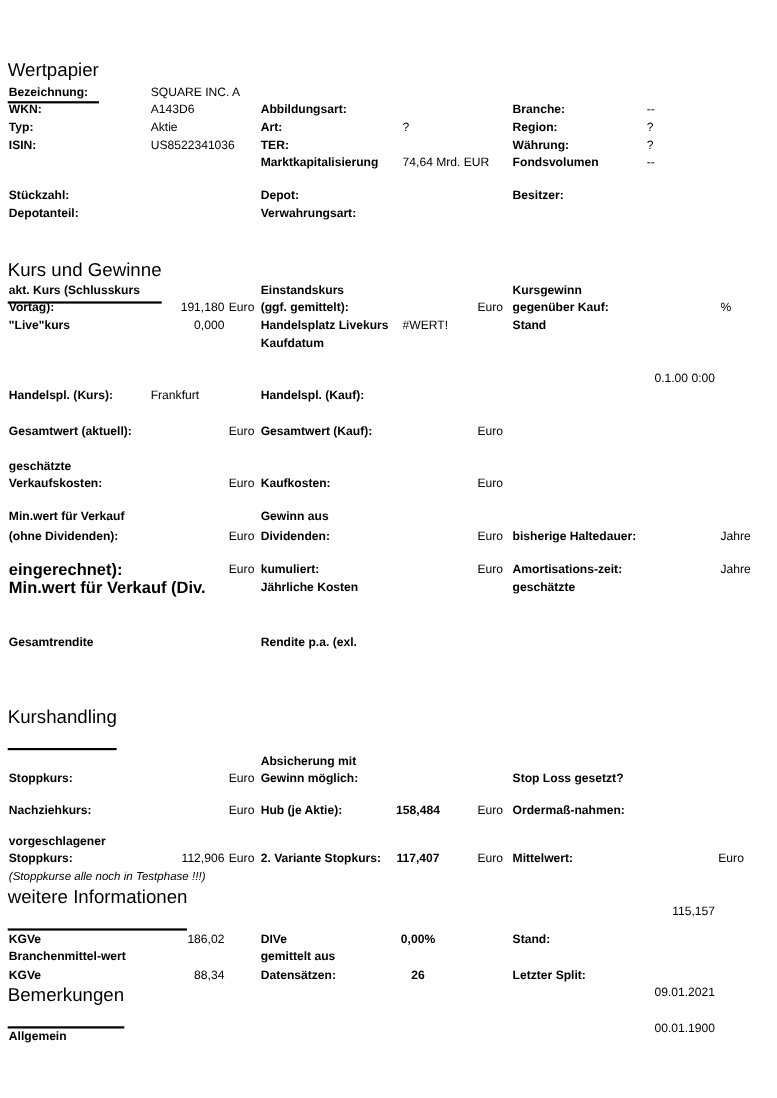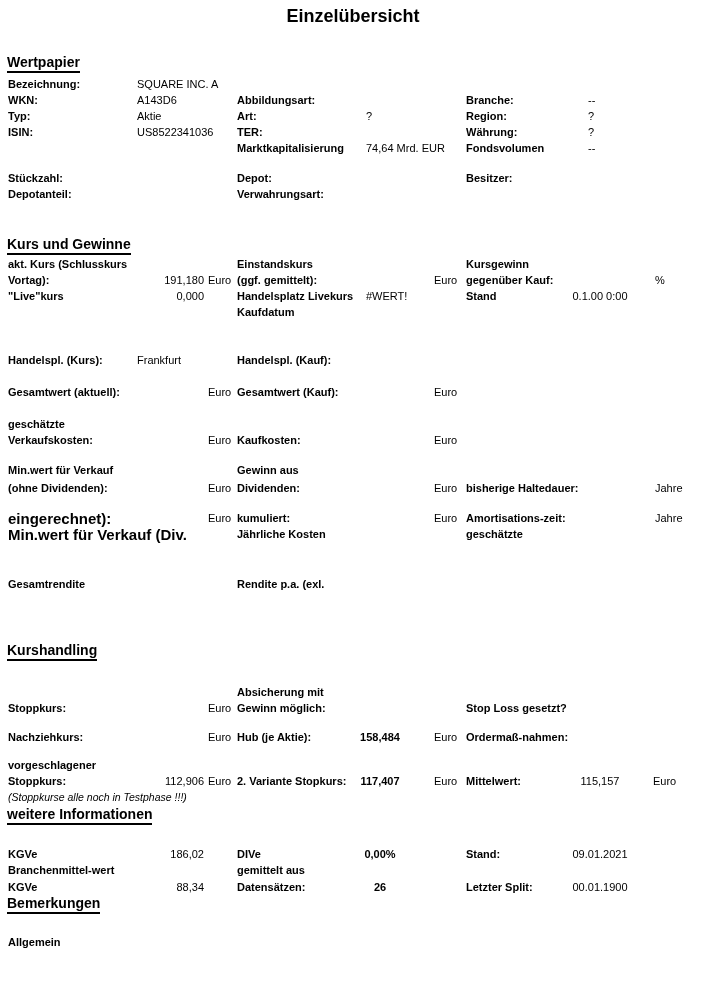--- a/index.html
+++ b/index.html
@@ -1,37 +1,36 @@
 <!DOCTYPE html>
 <html><head>
 <meta charset="utf-8">
 <style>
   html,body{margin:0;padding:0;background:#fff;}
   .page{position:relative;width:706px;height:998px;background:#ffffff;color:#000;
         font-family:"Liberation Sans","DejaVu Sans",sans-serif;overflow:hidden;}
   .title{position:absolute;top:6px;left:0;width:706px;text-align:center;
          font-size:18px;font-weight:bold;}
-  .heading{position:absolute;left:7px;font-size:14px;font-weight:bold;
-           border-bottom:2px solid #000;padding-bottom:1px;white-space:nowrap;}
+  .heading{position:absolute;left:7px;font-size:17px;font-weight:normal;
+           border-bottom:2px solid #000;padding-bottom:18px;white-space:nowrap;}
   .row{position:absolute;left:0;width:706px;height:14px;}
   .c{position:absolute;top:0;font-size:11px;line-height:13px;white-space:nowrap;}
   .b{font-weight:bold;}
   .sm{font-size:15px;}
   .it{font-style:italic;font-size:10.5px;font-weight:normal;}
   .L1{left:8px;}  .V1{left:137px;text-align:right;} .N1{left:104px;width:100px;text-align:right;} .E1{left:208px;}
   .L2{left:237px;}.V2{left:366px;} .N2{left:330px;width:100px;text-align:center;font-weight:bold;} .E2{left:434px;}
-  .L3{left:466px;}.V3{left:588px;} .N3{left:550px;width:100px;text-align:center;} .E3{left:653px;}
+  .L3{left:466px;}.V3{left:588px;} .N3{left:550px;width:100px;text-align:right;margin-top:48px;} .E3{left:653px;}
   .U3{left:655px;}
 </style>
 </head>
 <body>
 
 <div class="page">
 
-  <div class="title">Einzelübersicht</div>
 
   <div class="heading" style="top:54px">Wertpapier</div>
 
   <div class="row" style="top:78px">
     <span class="c b L1">Bezeichnung:</span>
     <span class="c V1">SQUARE INC. A</span>
   </div>
   <div class="row" style="top:94px">
     <span class="c b L1">WKN:</span>
     <span class="c V1">A143D6</span>

